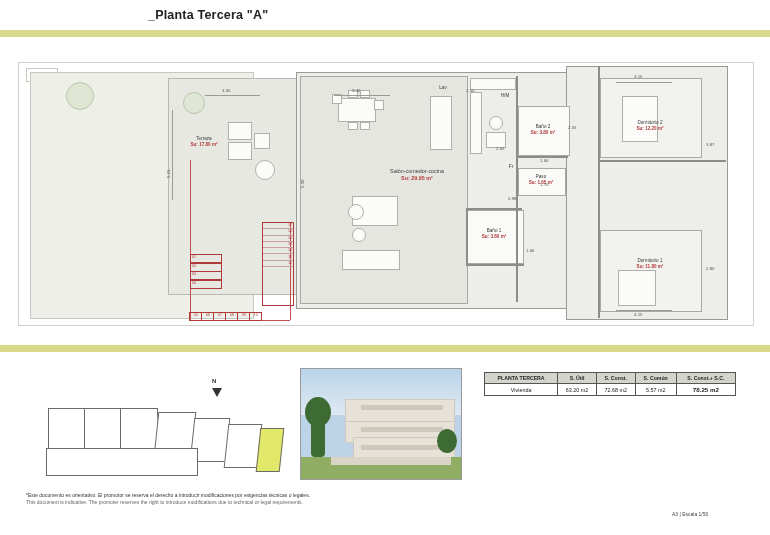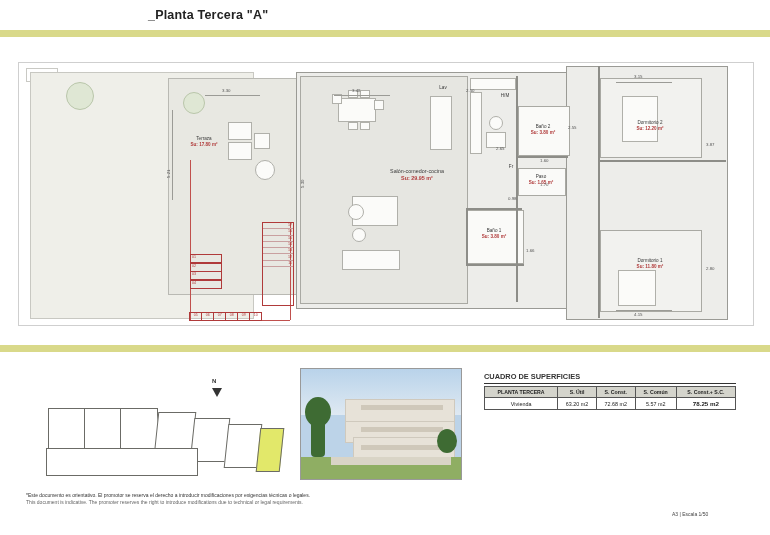--- a/index.html
+++ b/index.html
@@ -262,21 +262,20 @@
     <div class="bldd" style="left:60px;top:58px;width:82px;height:5px;"></div>
     <div class="bldd" style="left:60px;top:76px;width:82px;height:5px;"></div>
     <div class="grnd"></div>
     <div class="path" style="left:30px;top:88px;width:120px;height:8px;"></div>
     <div class="palm" style="left:4px;top:28px;width:26px;height:30px;"></div>
     <div class="palm" style="left:10px;top:52px;width:14px;height:36px;border-radius:4px;"></div>
     <div class="palm" style="left:136px;top:60px;width:20px;height:24px;"></div>
   </div>
 
   <div class="tbl">
-    <div class="head">CUADRO DE SUPERFICIES</div>
     <table>
       <thead>
         <tr>
           <th>PLANTA TERCERA</th>
           <th>S. Útil</th>
           <th>S. Const.</th>
           <th>S. Común</th>
           <th>S. Const.+ S.C.</th>
         </tr>
       </thead>

